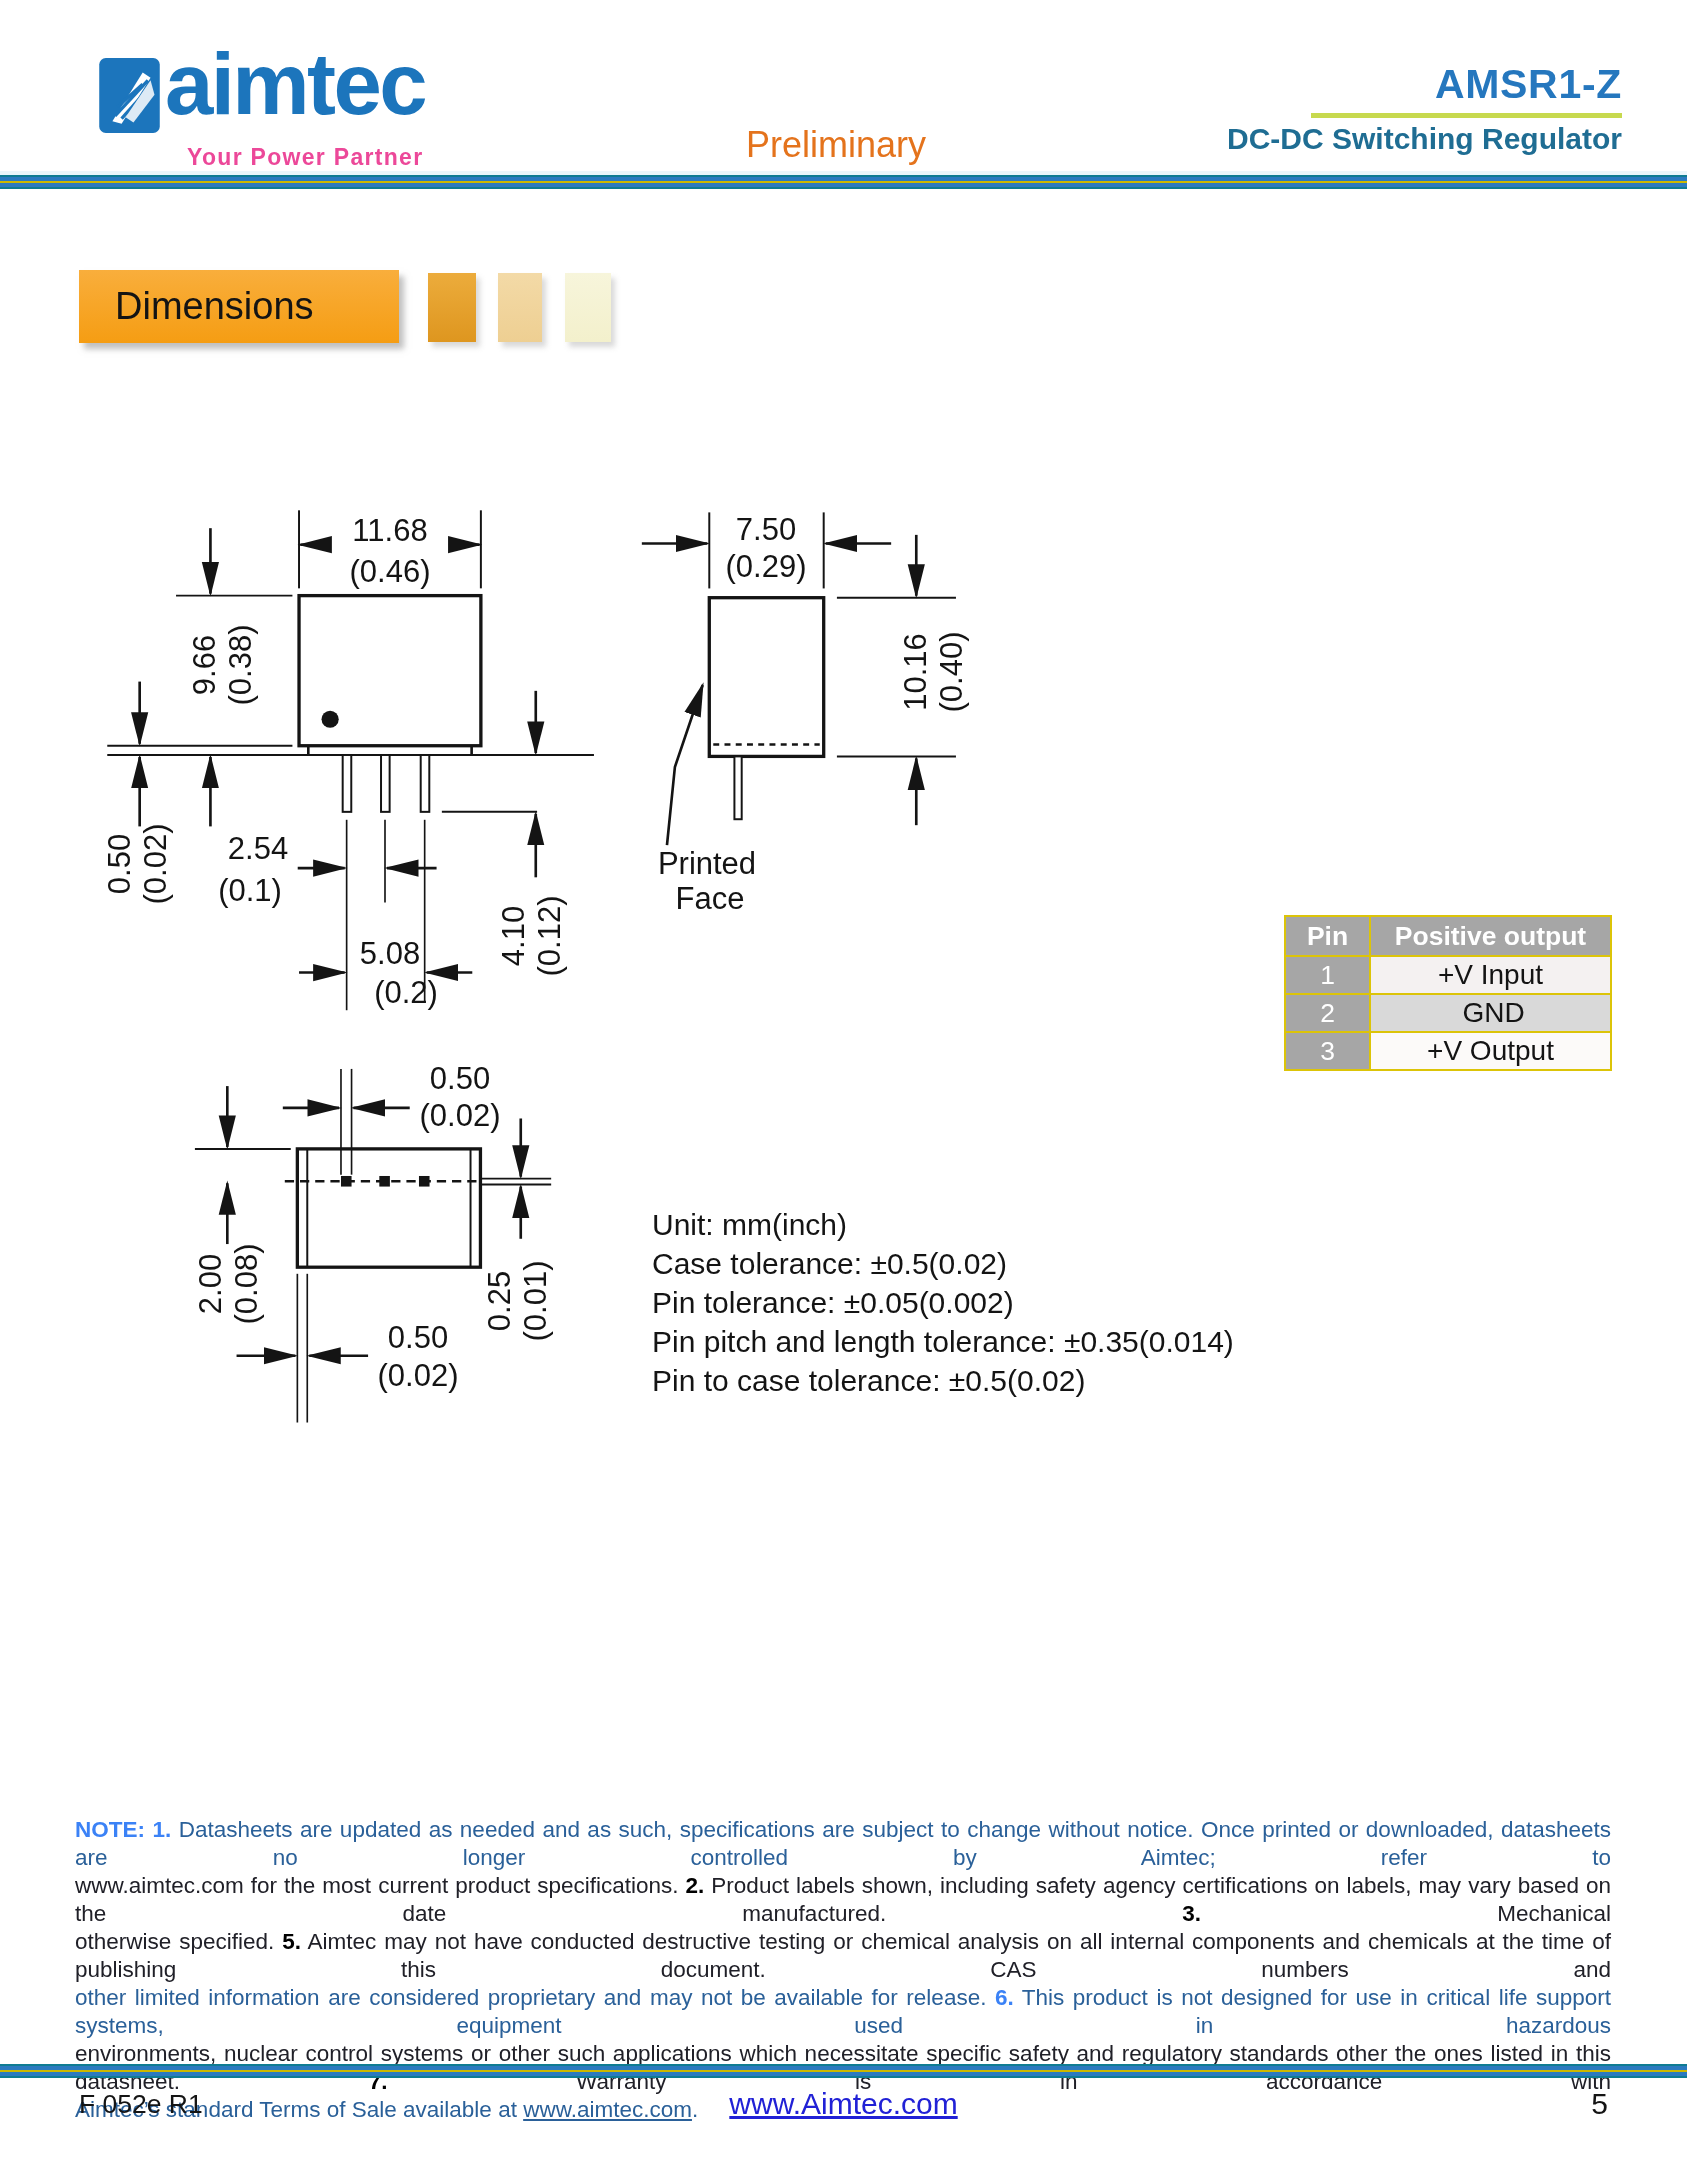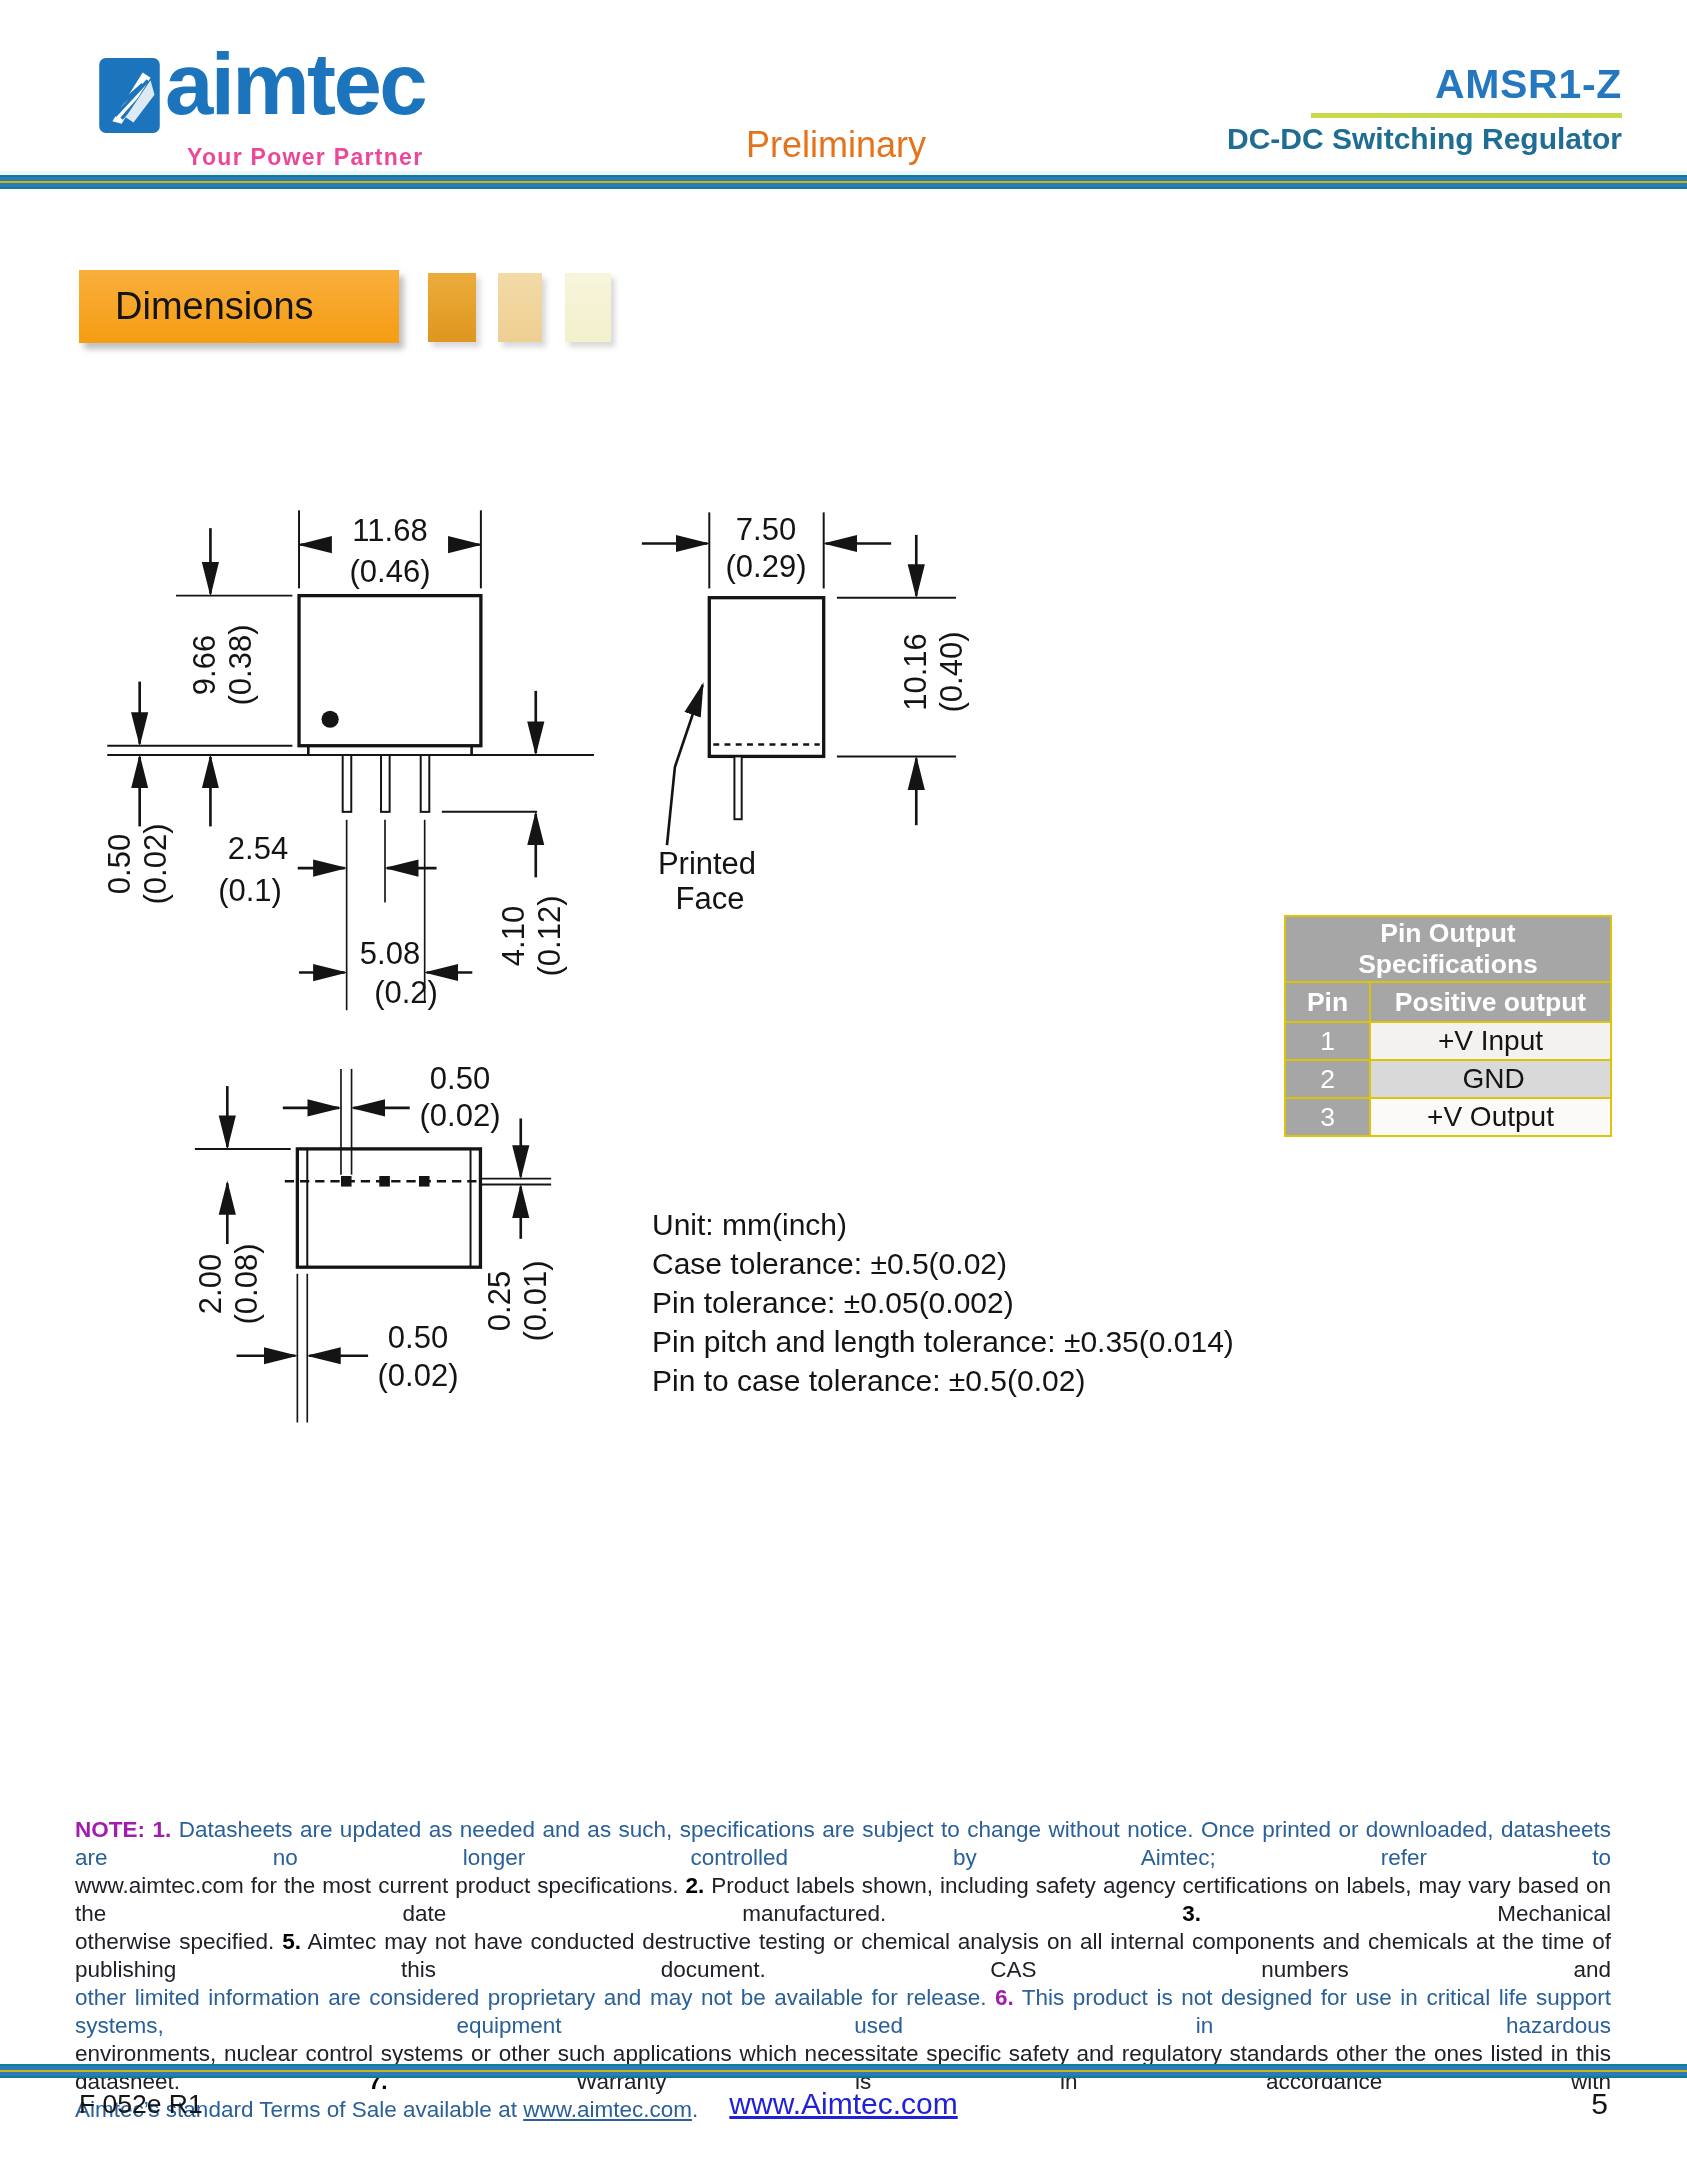--- a/index.html
+++ b/index.html
@@ -45,21 +45,21 @@
   .t-col{background:#A6A6A6;color:#fff;font-size:26.5px;font-weight:bold;height:36px;text-align:center;}
   .pin-w{width:81px;}
   .pin-cell{background:#A6A6A6;color:#fff;font-size:26.5px;text-align:center;height:34px;}
   .val-cell{font-size:28px;color:#141414;text-align:center;}
   .v0{background:#F4F1F1;} .v1{background:#D9D9D9;padding-left:7px;} .v2{background:#FCFAF9;}
   
   .note{position:absolute;left:75px;top:1816px;width:1536px;font-size:22.5px;line-height:28px;}
   .note-line{text-align:justify;text-align-last:justify;}
   .note-line:last-child{text-align:left;text-align-last:left;}
   .note-line.blue{color:#2A6099;}
-  .note-line.blue b{color:#a21caf;}
+  .note-line.blue b{color:#3b82f6;}
   .note-line.black{color:#202028;}
   .note-line.black b{color:#000;}
   .note-link{text-decoration:underline;cursor:pointer;}
   
   .footer-doc{position:absolute;left:79px;top:2089px;font-size:26.5px;color:#141414;}
   .footer-link{position:absolute;left:0;top:2087px;width:1687px;text-align:center;font-size:30px;color:#2121D6;text-decoration:underline;cursor:pointer;}
   .footer-page{position:absolute;right:79px;top:2087px;font-size:30px;color:#141414;}
 </style>
 </head>
 <body>
@@ -251,23 +251,20 @@
 <div class="tol">
   <div>Unit: mm(inch)</div>
   <div>Case tolerance: ±0.5(0.02)</div>
   <div>Pin tolerance: ±0.05(0.002)</div>
   <div>Pin pitch and length tolerance: ±0.35(0.014)</div>
   <div>Pin to case tolerance: ±0.5(0.02)</div>
 </div>
 
 <table class="pin-table">
   <thead>
-    <tr>
-        <th colspan="2" class="t-title">Pin Output Specifications</th>
-      </tr>
     <tr>
       <th class="t-col pin-w">Pin</th>
       <th class="t-col">Positive output</th>
     </tr>
   </thead>
   <tbody>
       <tr>
         <td class="pin-cell">1</td>
         <td class="val-cell v0">+V Input</td>
       </tr>

